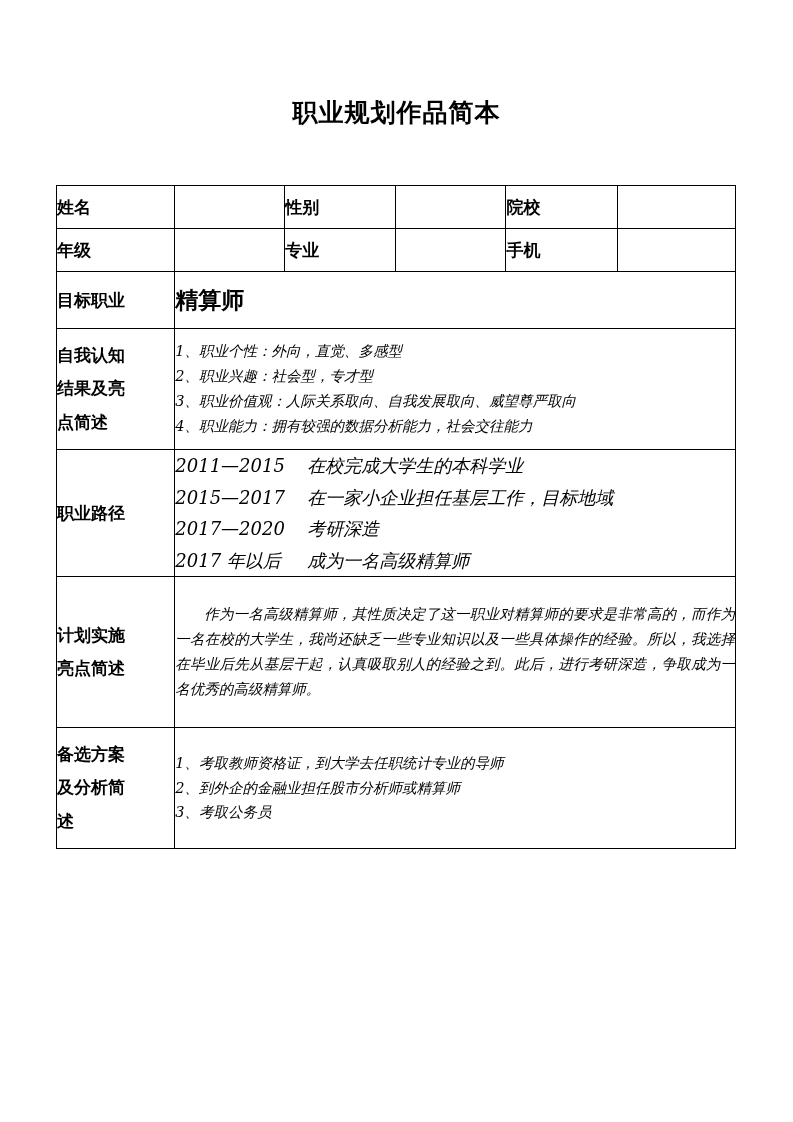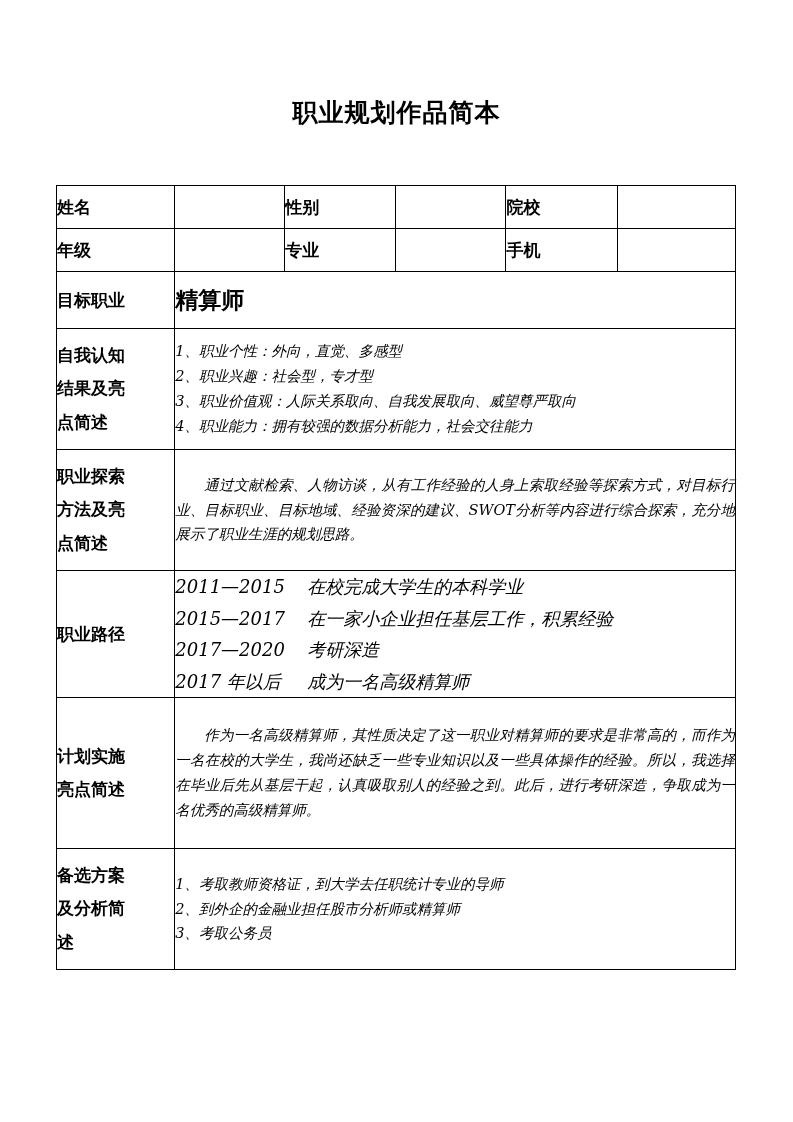--- a/index.html
+++ b/index.html
@@ -134,37 +134,29 @@
           <div>点简述</div>
         </td>
         <td colspan="5" class="body-text">
           <div>1、职业个性：外向，直觉、多感型</div>
           <div>2、职业兴趣：社会型，专才型</div>
           <div>3、职业价值观：人际关系取向、自我发展取向、威望尊严取向</div>
           <div>4、职业能力：拥有较强的数据分析能力，社会交往能力</div>
         </td>
       </tr>
       <tr>
-        <td class="lbl tall" style="height:120px">
-          <div>职业探索</div>
-          <div>方法及亮</div>
-          <div>点简述</div>
-        </td>
-        <td colspan="5" class="body-text indent">通过文献检索、人物访谈，从有工作经验的人身上索取经验等探索方式，对目标行业、目标职业、目标地域、经验资深的建议、SWOT分析等内容进行综合探索，充分地展示了职业生涯的规划思路。</td>
-      </tr>
-      <tr>
         <td class="lbl" style="height:120px">职业路径</td>
         <td colspan="5" class="body-text">
           <div class="path-row">
             <span class="path-year">2011—2015</span>
             <span class="path-desc">在校完成大学生的本科学业</span>
           </div>
           <div class="path-row">
             <span class="path-year">2015—2017</span>
-            <span class="path-desc">在一家小企业担任基层工作，积累经验</span>
+            <span class="path-desc">在一家小企业担任基层工作，目标地域</span>
           </div>
           <div class="path-row">
             <span class="path-year">2017—2020</span>
             <span class="path-desc">考研深造</span>
           </div>
           <div class="path-row">
             <span class="path-year">2017 年以后</span>
             <span class="path-desc">成为一名高级精算师</span>
           </div>
         </td>

